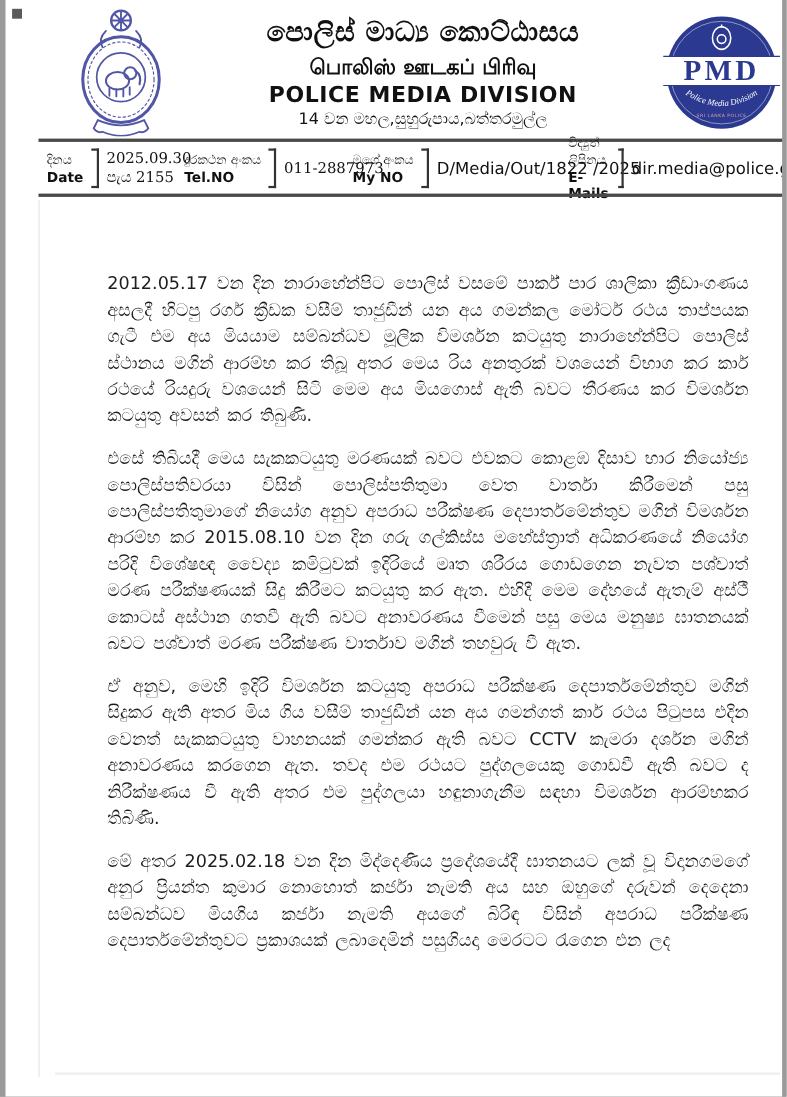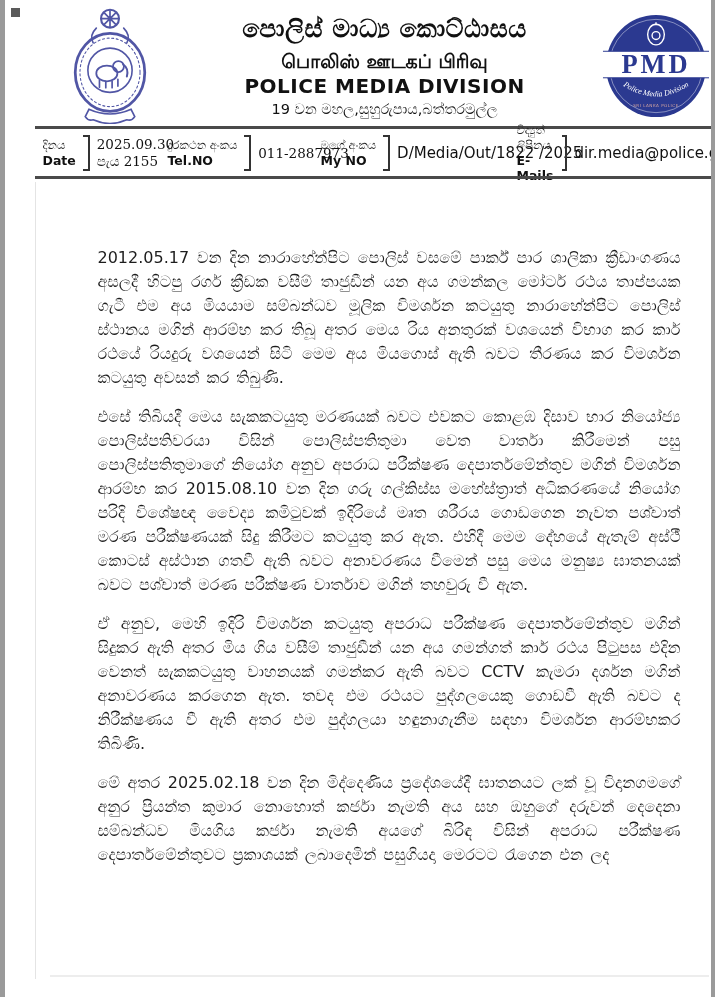--- a/index.html
+++ b/index.html
@@ -97,21 +97,21 @@
 
         <path d="M30,98 q20,9 40,0 l3.5,7 q-3,4.5 -7.5,3 q-16,7 -32,0 q-4.5,1.5 -7.5,-3 z" style="stroke-width:1.6"></path>
       </g>
     </svg>
   </div>
 
   <div class="titles">
     <div class="t-si">පොලිස් මාධ්‍ය කොට්ඨාසය</div>
     <div class="t-ta">பொலிஸ் ஊடகப் பிரிவு</div>
     <div class="t-en">POLICE MEDIA DIVISION</div>
-    <div class="t-ad">19 වන මහල,සුහුරුපාය,බත්තරමුල්ල</div>
+    <div class="t-ad">14 වන මහල,සුහුරුපාය,බත්තරමුල්ල</div>
   </div>
 
   <div class="pmd">
     <svg viewBox="0 0 110 110" width="108" height="108" xmlns="http://www.w3.org/2000/svg" xmlns:xlink="http://www.w3.org/1999/xlink">
       <ellipse cx="55" cy="55" rx="51" ry="52" style="fill:var(--brand-navy)"></ellipse>
       <circle cx="55" cy="55" r="47.5" style="fill:none;stroke:#ffffff;stroke-width:.8;opacity:.55"></circle>
 
       <g style="stroke:#ffffff;fill:none;stroke-width:1.4">
         <ellipse cx="55" cy="23" rx="8.5" ry="10.5"></ellipse>
         <circle cx="55" cy="24" r="4"></circle>

